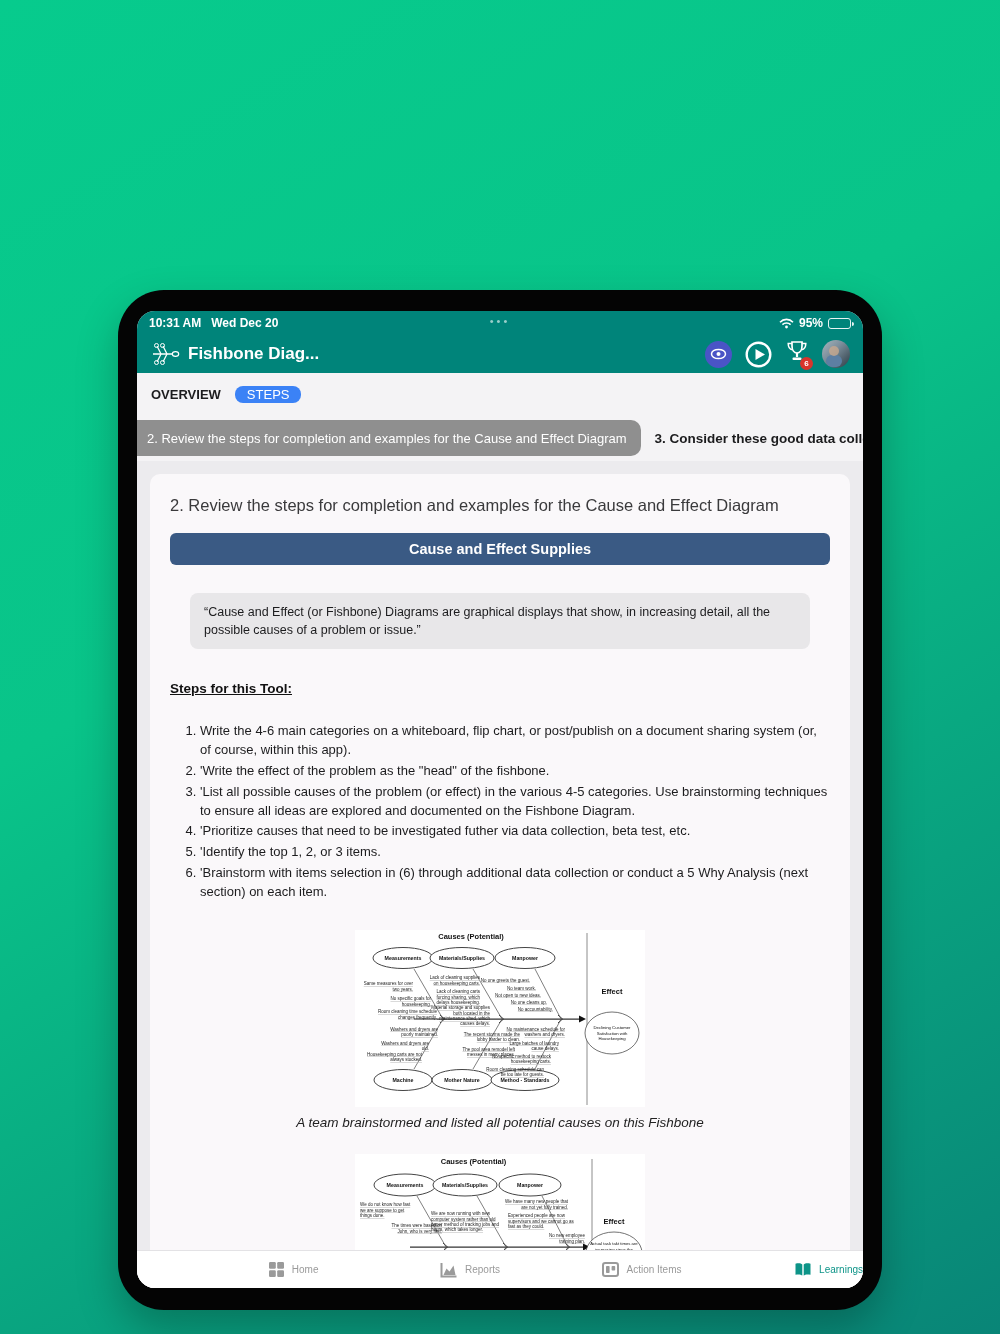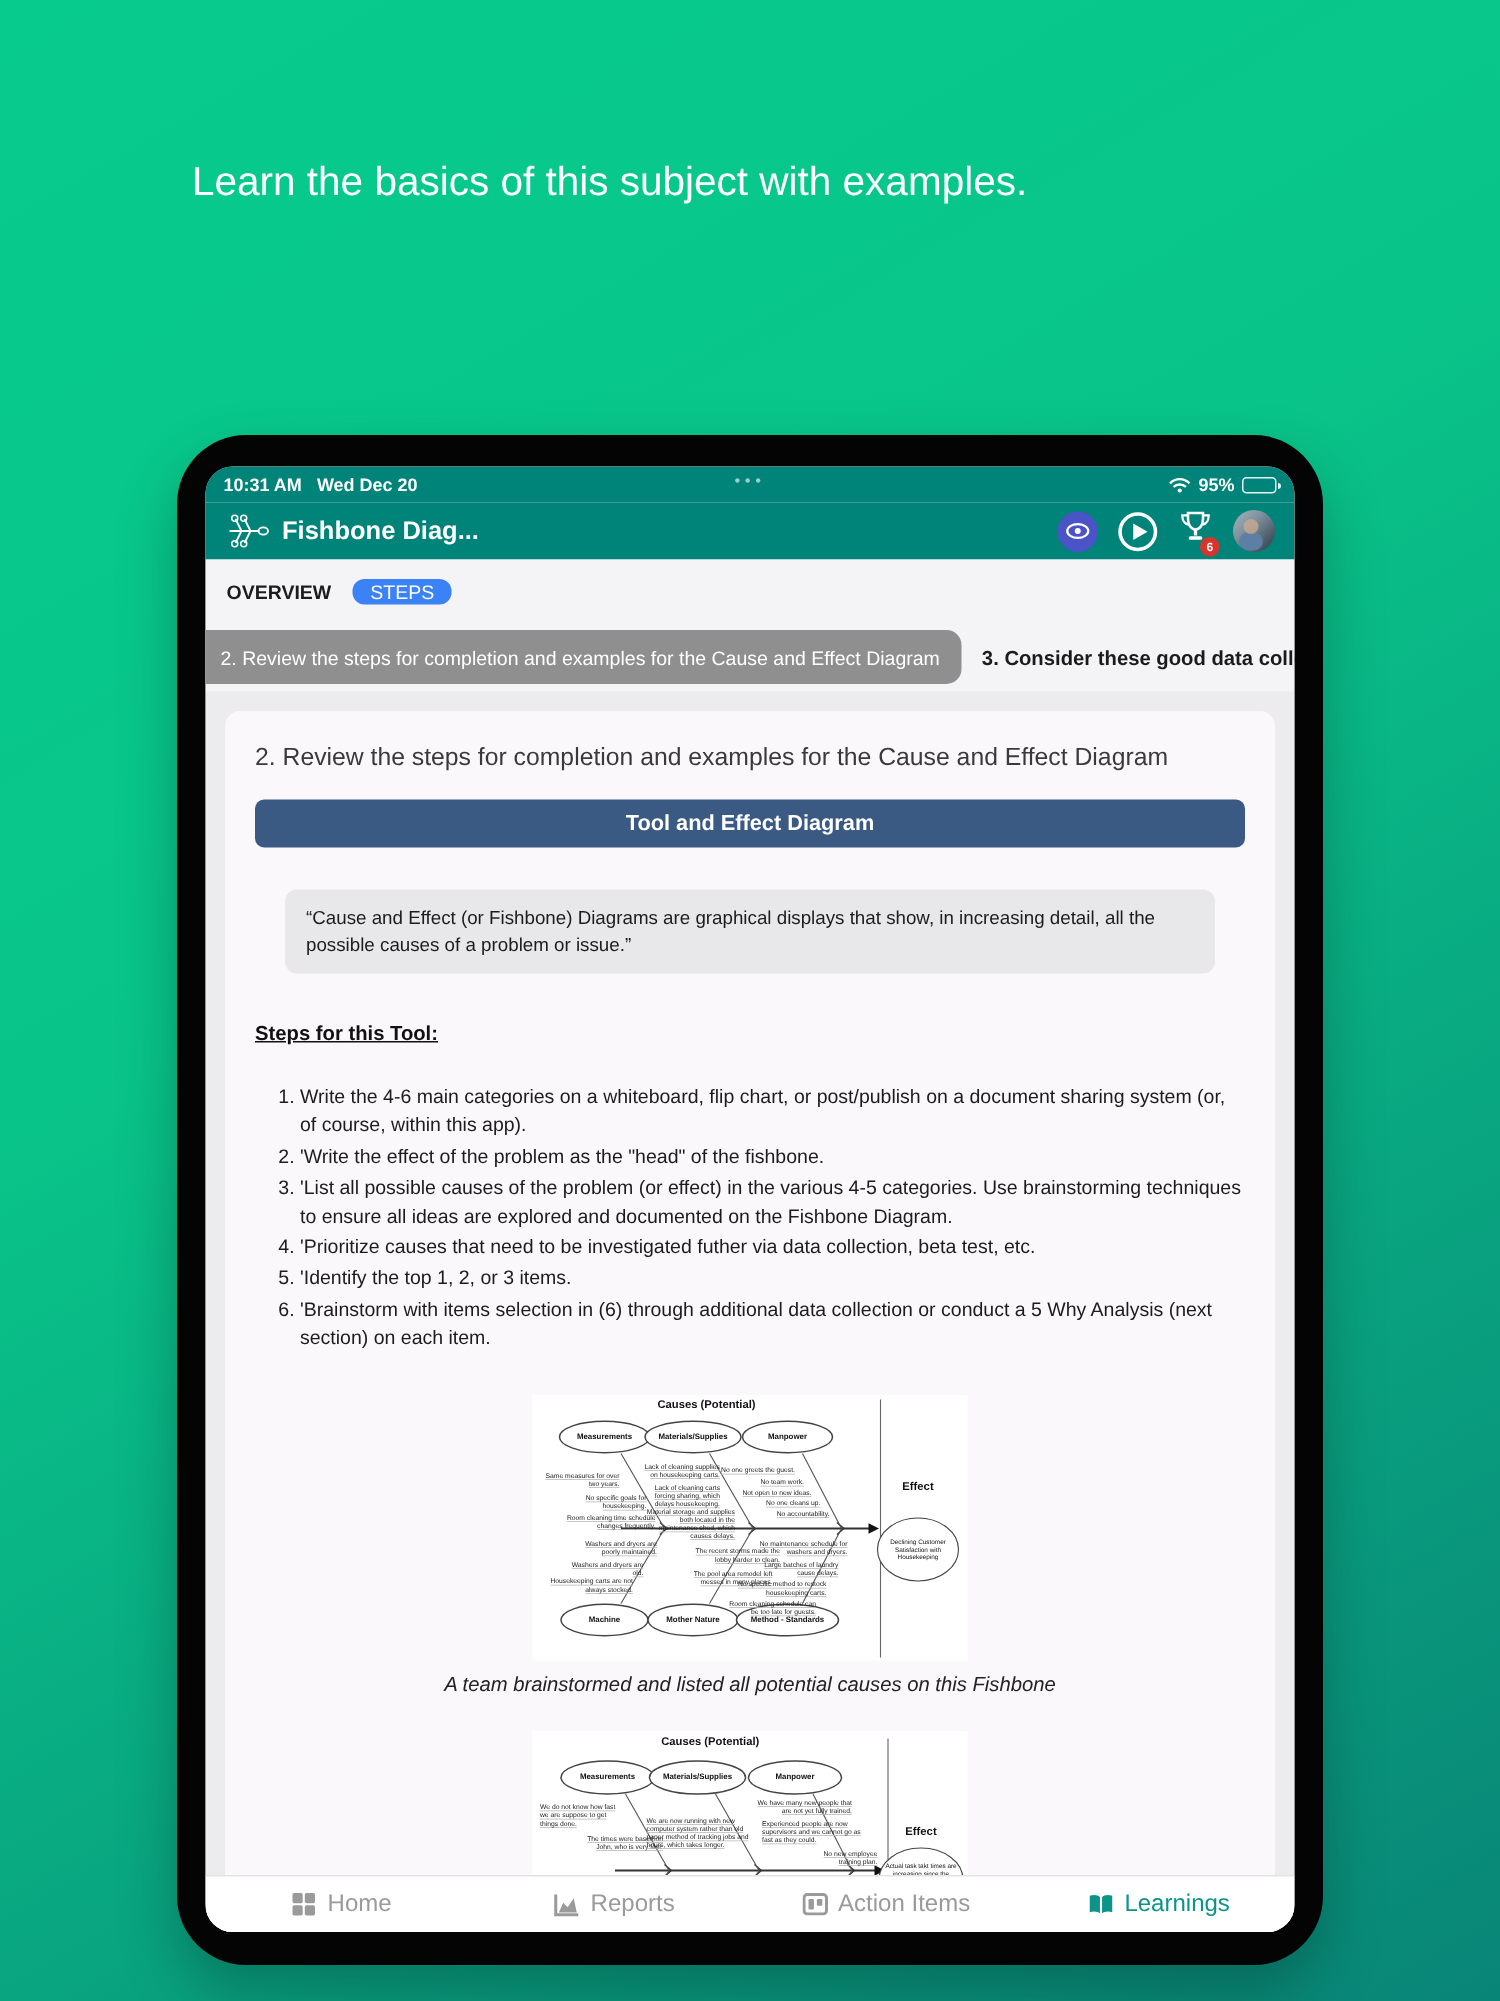--- a/index.html
+++ b/index.html
@@ -96,29 +96,28 @@
   .fcat { position:absolute; font-weight:700; font-size:10.5px; color:#111; text-align:center; }
   .feffect-label { position:absolute; font-weight:700; font-size:15px; color:#111; text-align:center; }
   .feffect-text { position:absolute; font-size:8.5px; color:#111; text-align:center; line-height:1.25; }
   .fl { position:absolute; font-size:9px; color:#222; line-height:1.2; text-align:right;
         text-decoration:underline; text-decoration-color:#b5b5b5; text-underline-offset:2px; }
   .fl.la { text-align:left; }
 
   
   .bottomnav { position:absolute; left:0; right:0; bottom:0; height:38px; background:#fff;
                border-top:1px solid #e3e2e5; display:flex; align-items:center; }
-  .nav-item { flex:1; display:flex; align-items:center; justify-content:center; gap:7px;
-              font-size:16px; color:#9a9a9a; font-weight:400; }
+  .nav-item { flex:1; display:flex; align-items:center; justify-content:flex-end; gap:7px;
+              font-size:10px; color:#9a9a9a; font-weight:400; }
   .nav-item.active { color:#0d9488; }
 </style>
 </head>
 <body>
 
 <div class="promo">
-  <p>Learn the basics of this subject with examples.</p>
 </div>
 
 <div class="device">
   <div class="screen">
 
     <div class="statusbar">
       <span class="time">10:31 AM</span>
       <span class="date">Wed Dec 20</span>
       <span class="sb-dots">•••</span>
       <span class="sb-right">
@@ -177,21 +176,21 @@
     </div>
 
     <div class="chipsrow">
       <span class="chip-current">2. Review the steps for completion and examples for the Cause and Effect Diagram</span>
       <span class="chip-next">3. Consider these good data colle</span>
     </div>
 
     <div class="content">
       <div class="card">
         <div class="heading">2. Review the steps for completion and examples for the Cause and Effect Diagram</div>
-        <div class="banner">Tool and Effect Diagram</div>
+        <div class="banner">Cause and Effect Supplies</div>
         <div class="quote">“Cause and Effect (or Fishbone) Diagrams are graphical displays that show, in increasing detail, all the possible causes of a problem or issue.”</div>
 
         <div class="sec-label">Steps for this Tool:</div>
         <ol class="steps">
           <li>Write the 4-6 main categories on a whiteboard, flip chart, or post/publish on a document sharing system (or, of course, within this app).</li>
           <li>'Write the effect of the problem as the "head" of the fishbone.</li>
           <li>'List all possible causes of the problem (or effect) in the various 4-5 categories. Use brainstorming techniques to ensure all ideas are explored and documented on the Fishbone Diagram.</li>
           <li>'Prioritize causes that need to be investigated futher via data collection, beta test, etc.</li>
           <li>'Identify the top 1, 2, or 3 items.</li>
           <li>'Brainstorm with items selection in (6) through additional data collection or conduct a 5 Why Analysis (next section) on each item.</li>

